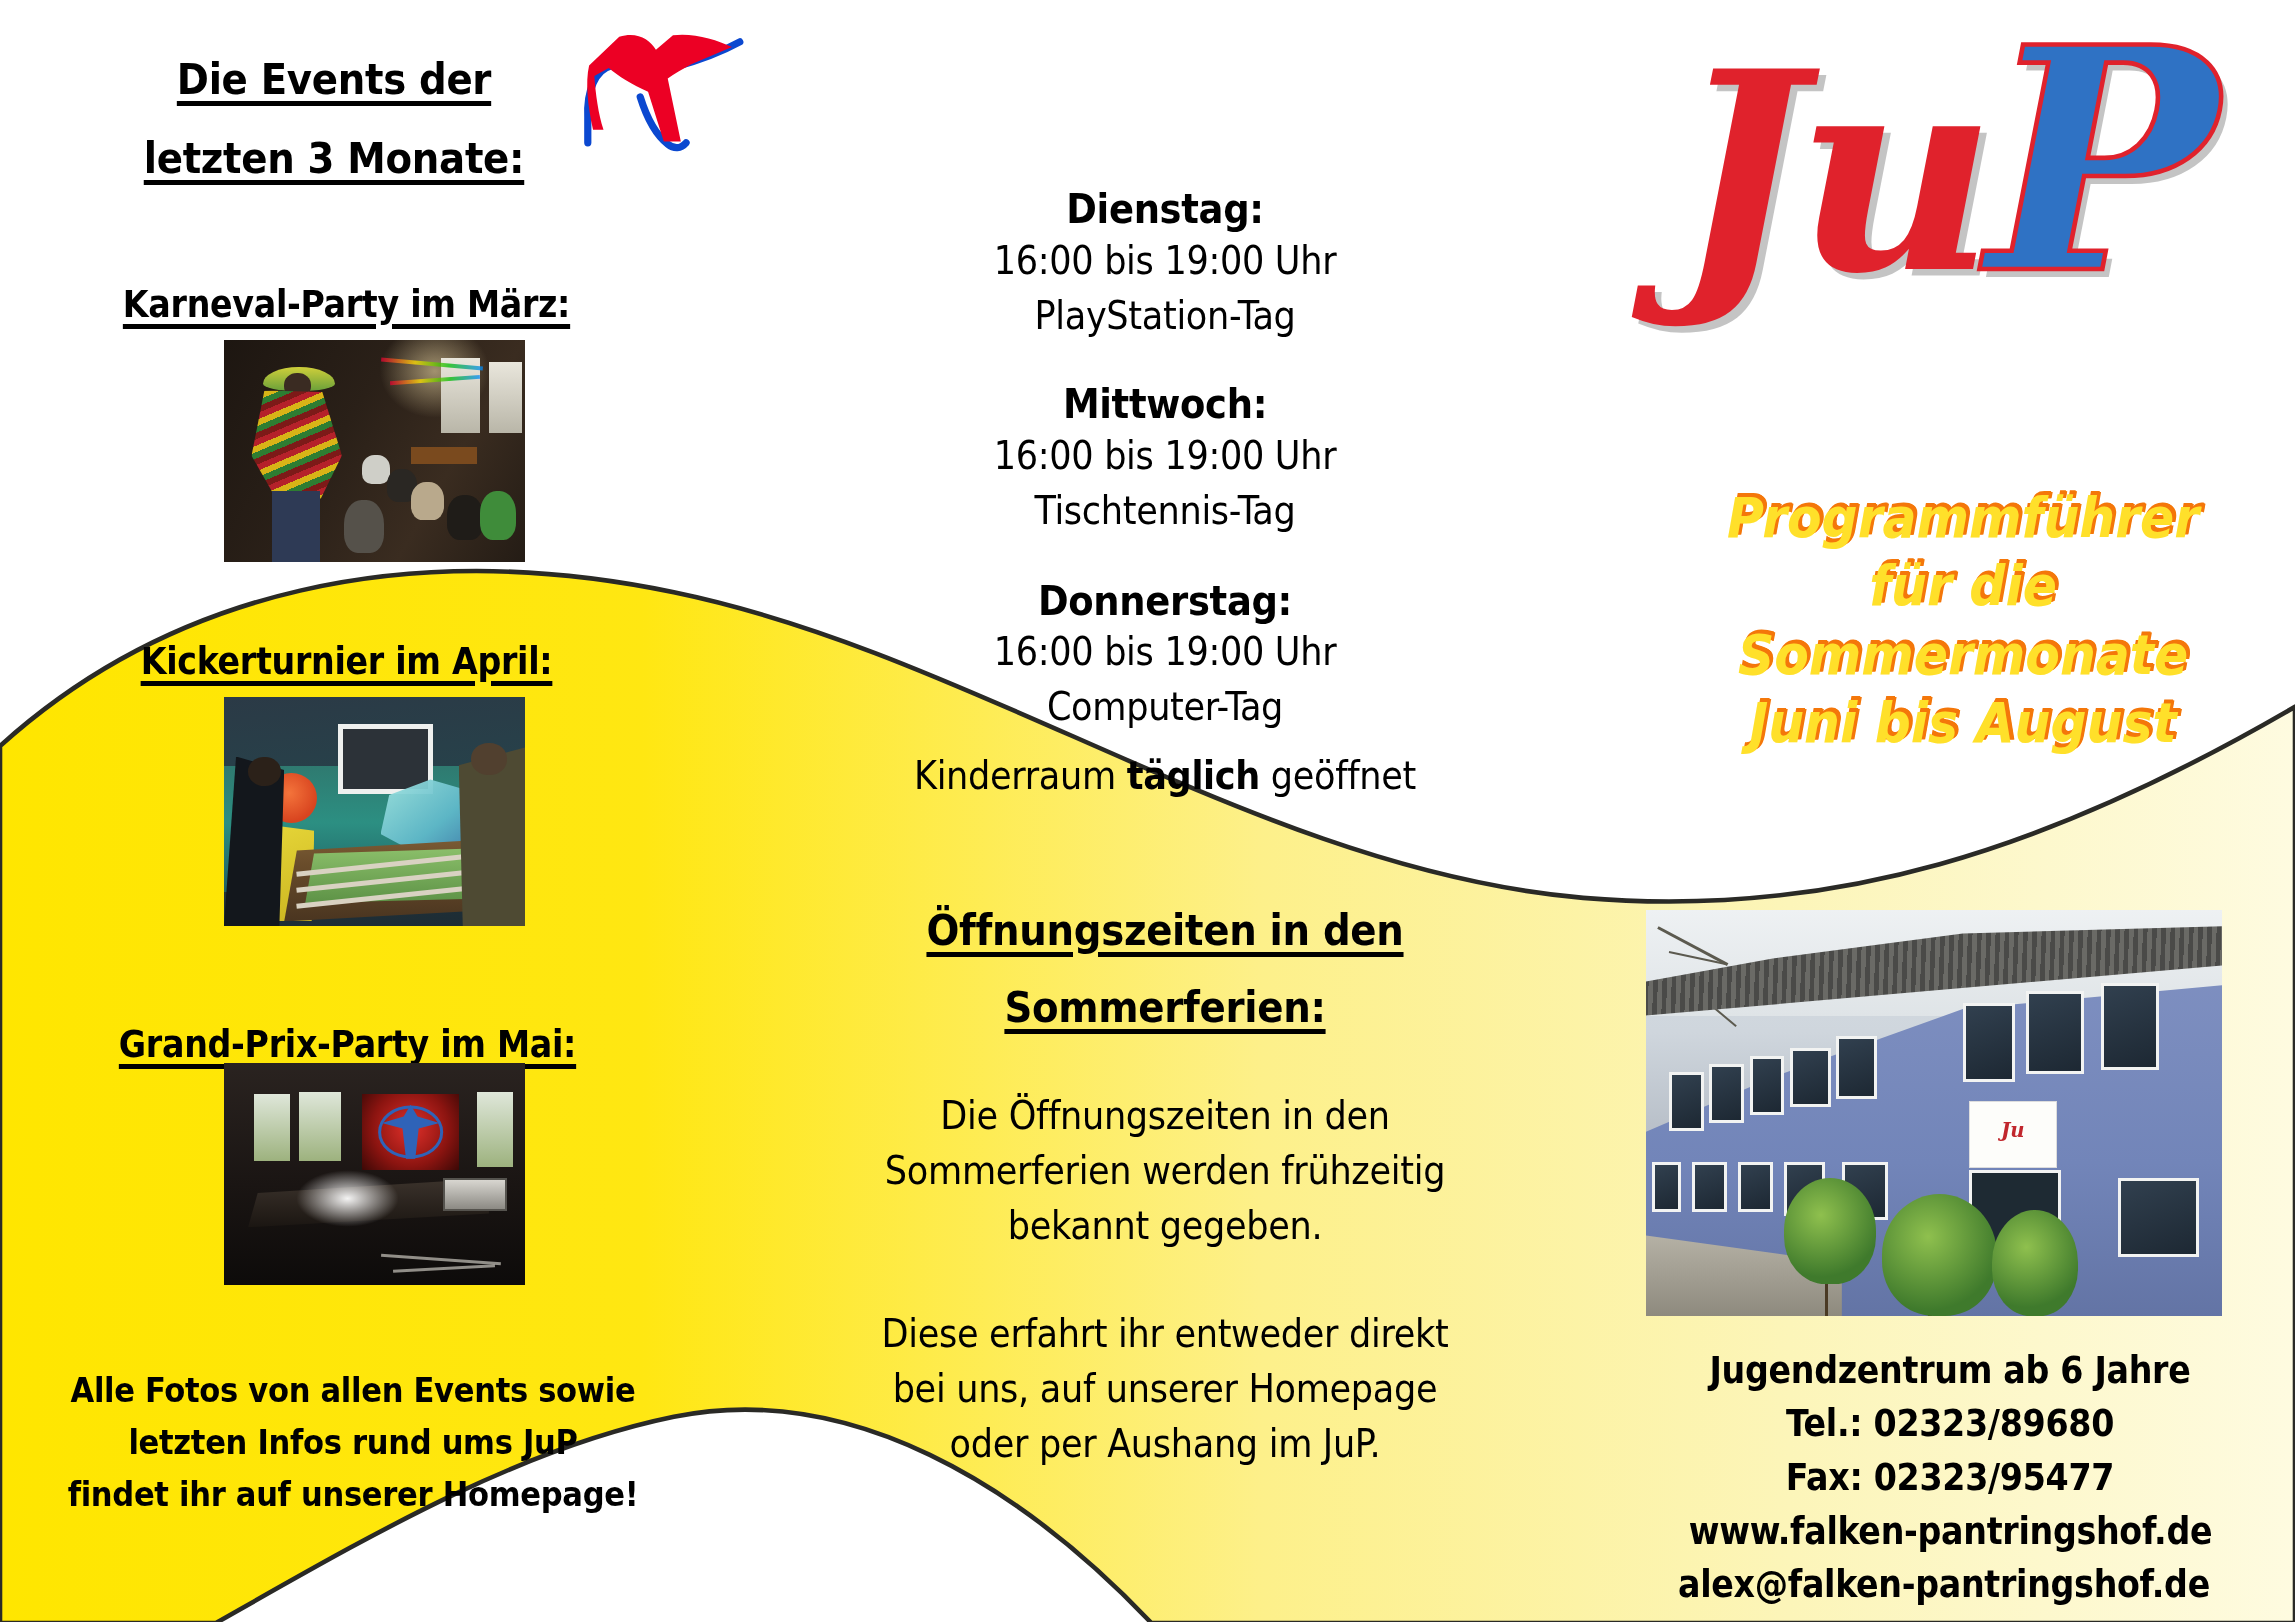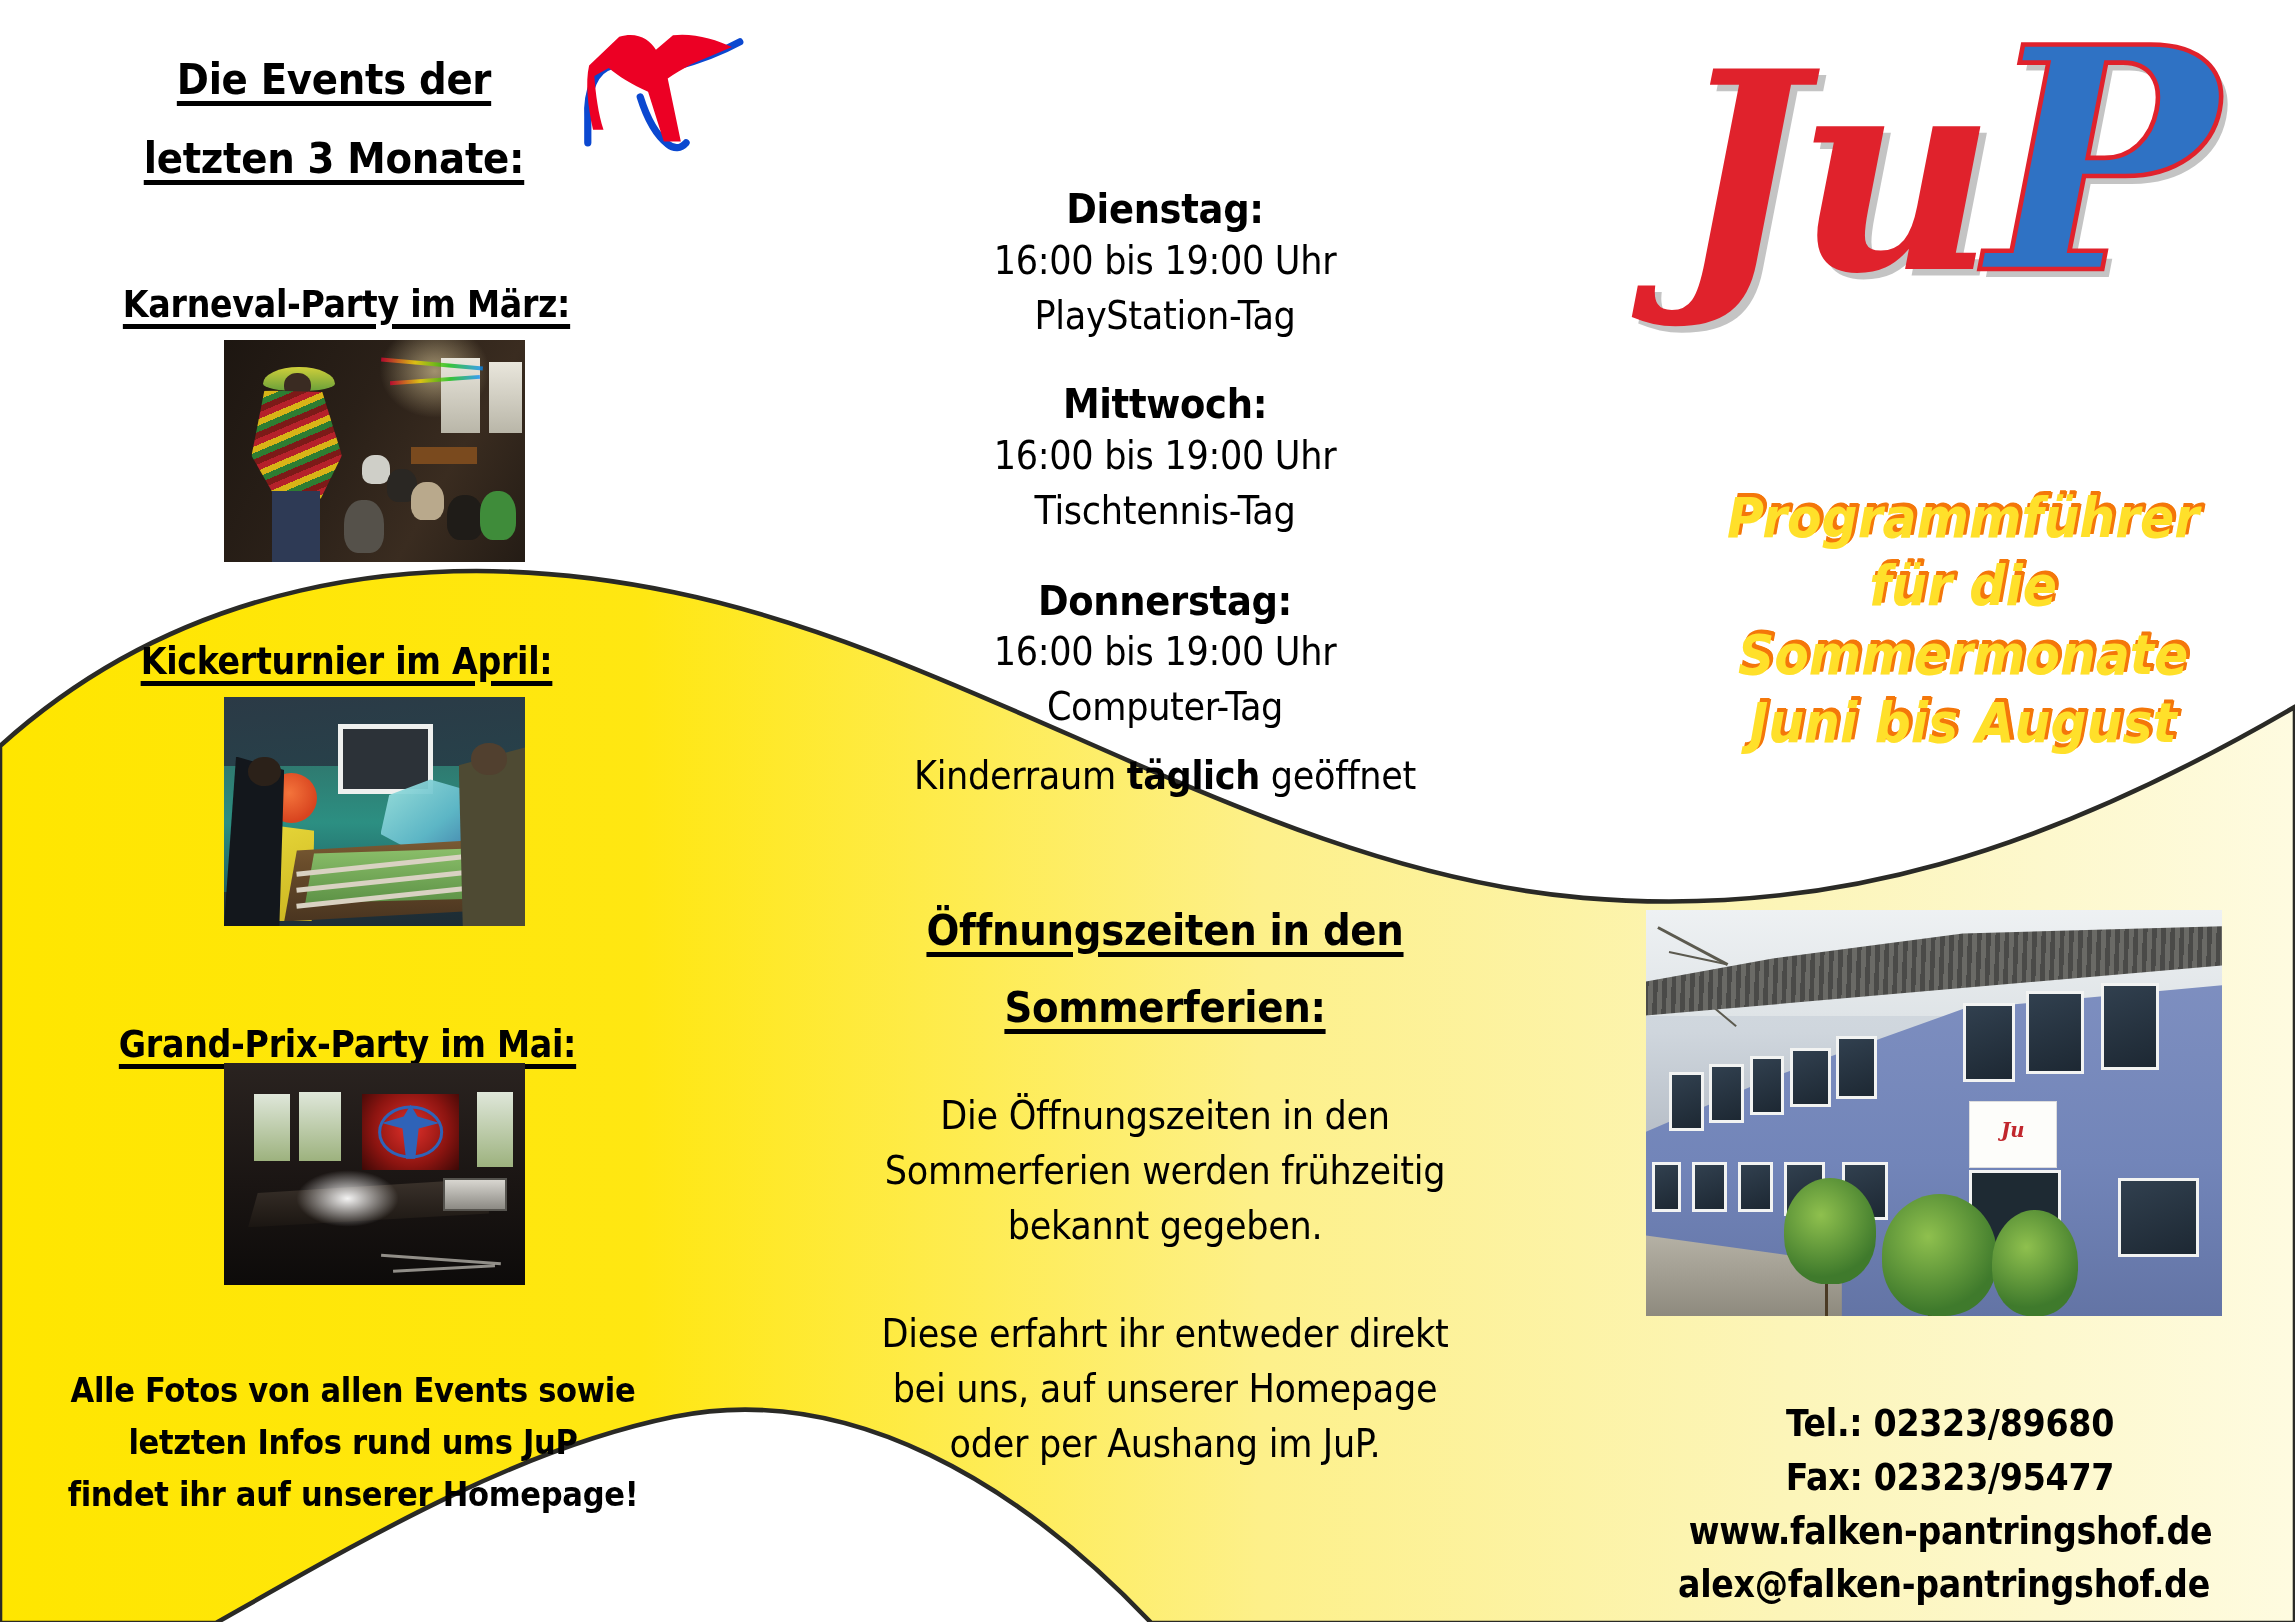--- a/index.html
+++ b/index.html
@@ -354,19 +354,20 @@
 
       <div class="bd-path"></div>
       <div class="bd-trunk" style="left:31%; top:70%; height:30%;"></div>
       <div class="bd-tree" style="left:24%; top:66%; width:16%; height:26%;"></div>
       <div class="bd-trunk" style="left:49%; top:76%; height:24%;"></div>
       <div class="bd-tree" style="left:41%; top:70%; width:20%; height:30%;"></div>
       <div class="bd-tree" style="left:60%; top:74%; width:15%; height:26%;"></div>
     </div>
   </div>
 
+  <div class="txt ctr b s-contact" style="left:1623px; top:1347px; width:654px;">Jugendzentrum ab 6 Jahre</div>
   <div class="txt ctr b s-contact" style="left:1623px; top:1400px; width:654px;">Tel.: 02323/89680</div>
   <div class="txt ctr b s-contact" style="left:1623px; top:1454px; width:654px;">Fax: 02323/95477</div>
   <div class="txt ctr b s-contact" style="left:1610px; top:1508px; width:681px;">www.falken-pantringshof.de</div>
   <div class="txt ctr b s-contact" style="left:1597px; top:1561px; width:694px;">alex@falken-pantringshof.de</div>
 
 </div>
 
 
 </body></html>

